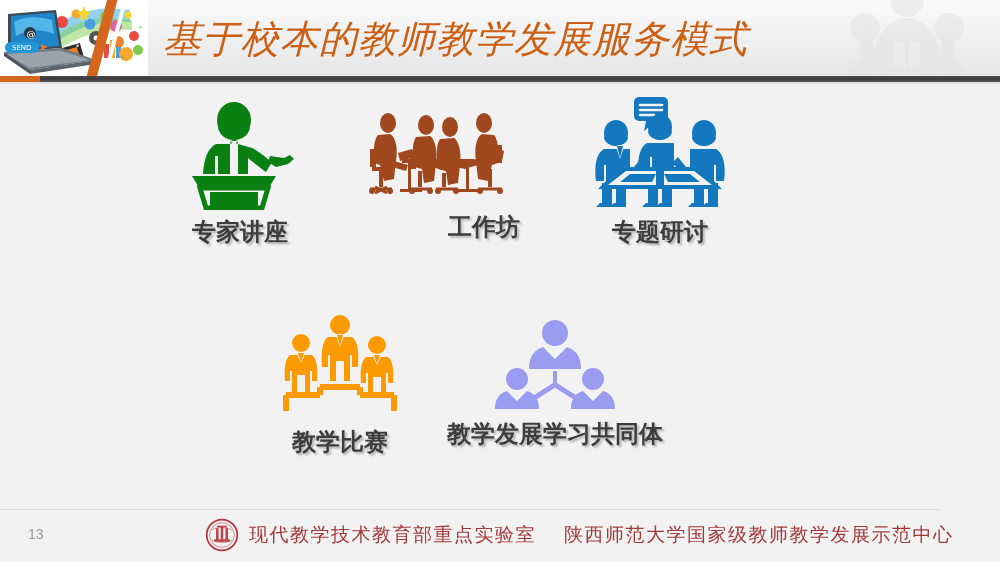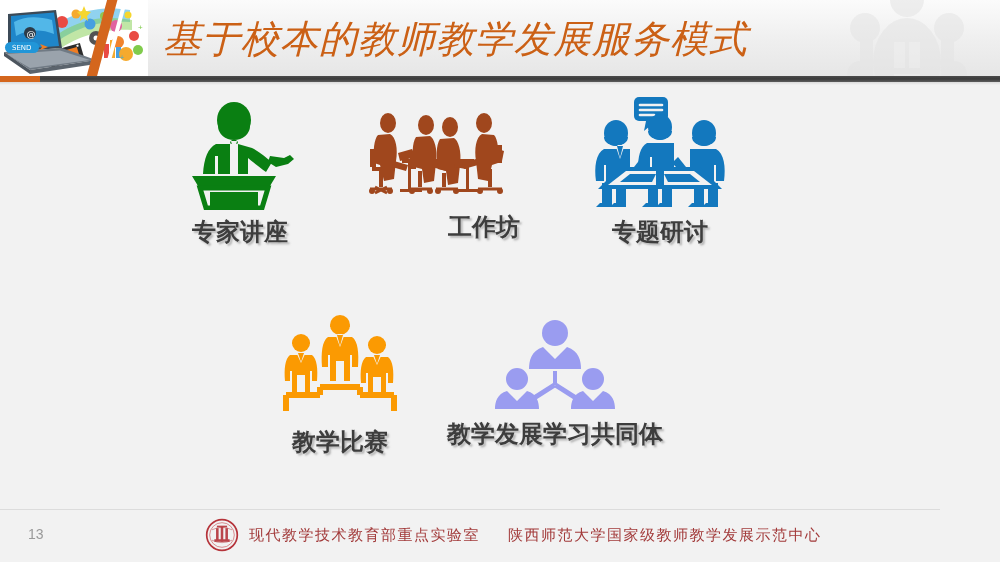--- a/index.html
+++ b/index.html
@@ -143,21 +143,21 @@
   }
   .footer-center {
     position: absolute;
     left: 205px; top: 8px;
     display: flex;
     align-items: center;
     gap: 10px;
   }
   .seal { width: 34px; height: 34px; flex: 0 0 auto; }
   .footer-text {
-    font-size: 15px;
+    font-size: 19px;
     color: #a23a3a;
     letter-spacing: 1.5px;
     white-space: nowrap;
     font-family: "DejaVu Serif", "Liberation Serif", serif;
   }
   .footer-text.second { margin-left: 18px; }
 </style>
 </head>
 <body>
 

